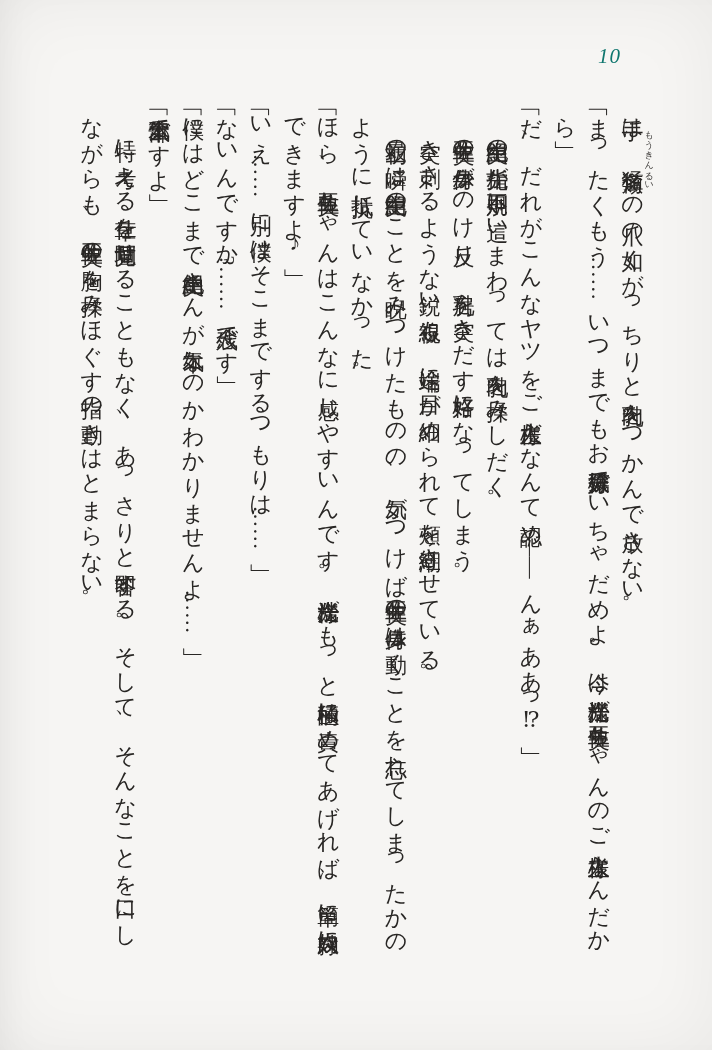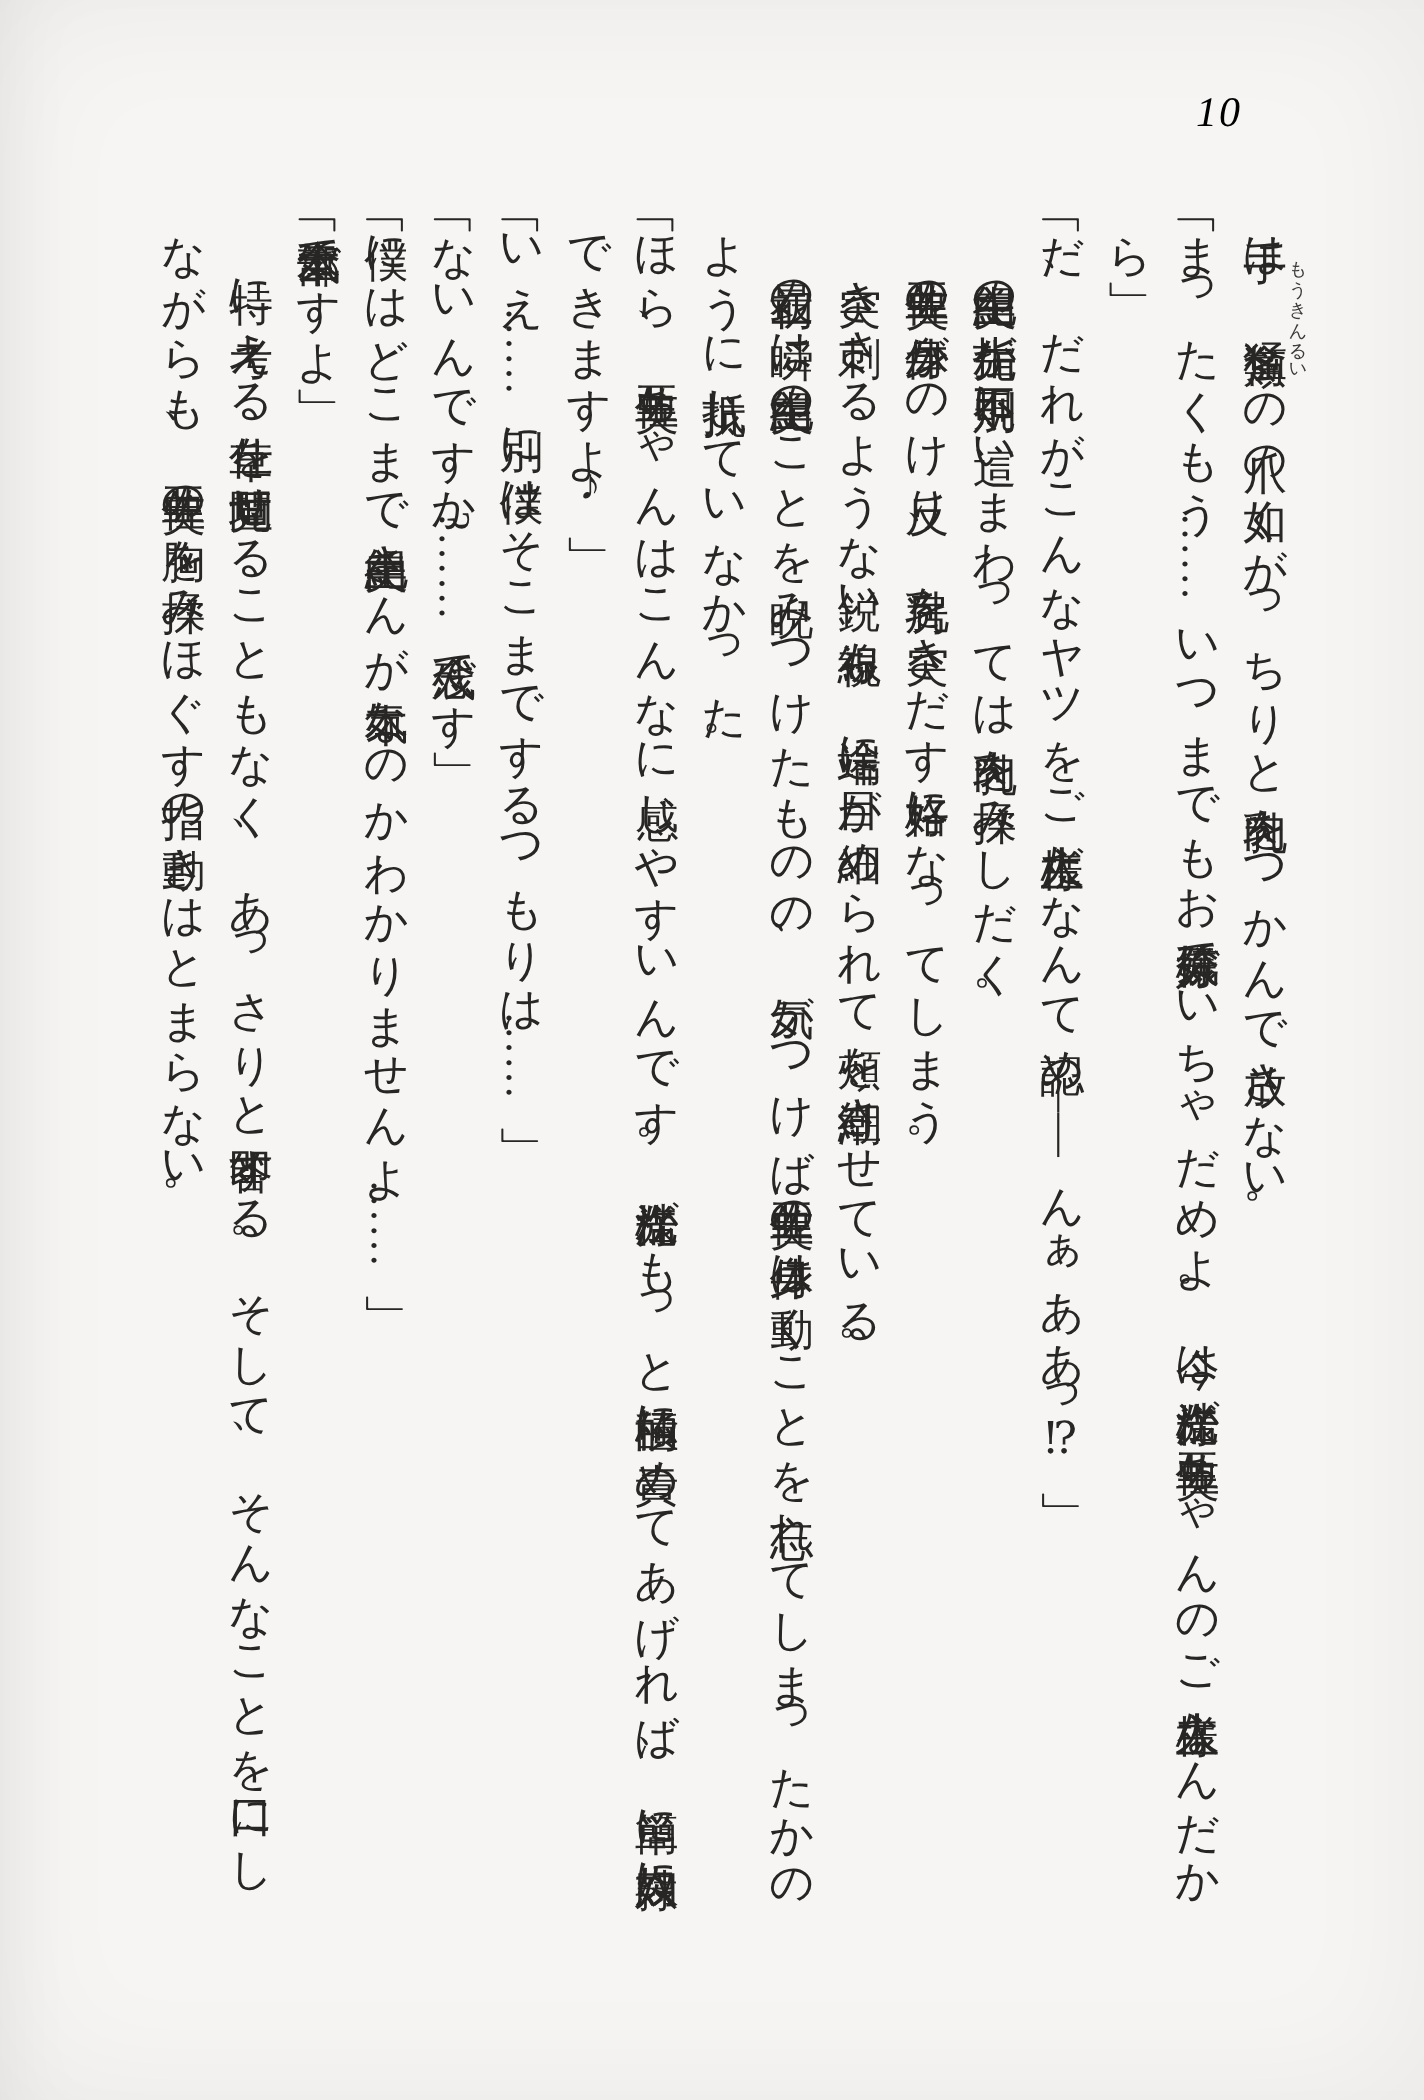--- a/index.html
+++ b/index.html
@@ -12,21 +12,21 @@
     overflow: hidden;
     font-family: "Liberation Serif", "DejaVu Serif", serif;
     box-shadow: inset 0 0 70px rgba(0,0,0,0.05), inset 25px 0 45px -30px rgba(0,0,0,0.07);
   }
   .page-number {
     position: absolute;
     top: 44px;
     left: 598px;
     font-size: 21px;
     font-style: italic;
-    color: #000000;
+    color: #0f766e;
     letter-spacing: 1px;
   }
   .text-block {
     position: absolute;
     top: 102px;
     right: 58px;
     height: 852px;
     writing-mode: vertical-rl;
     text-orientation: mixed;
     font-size: 22px;

